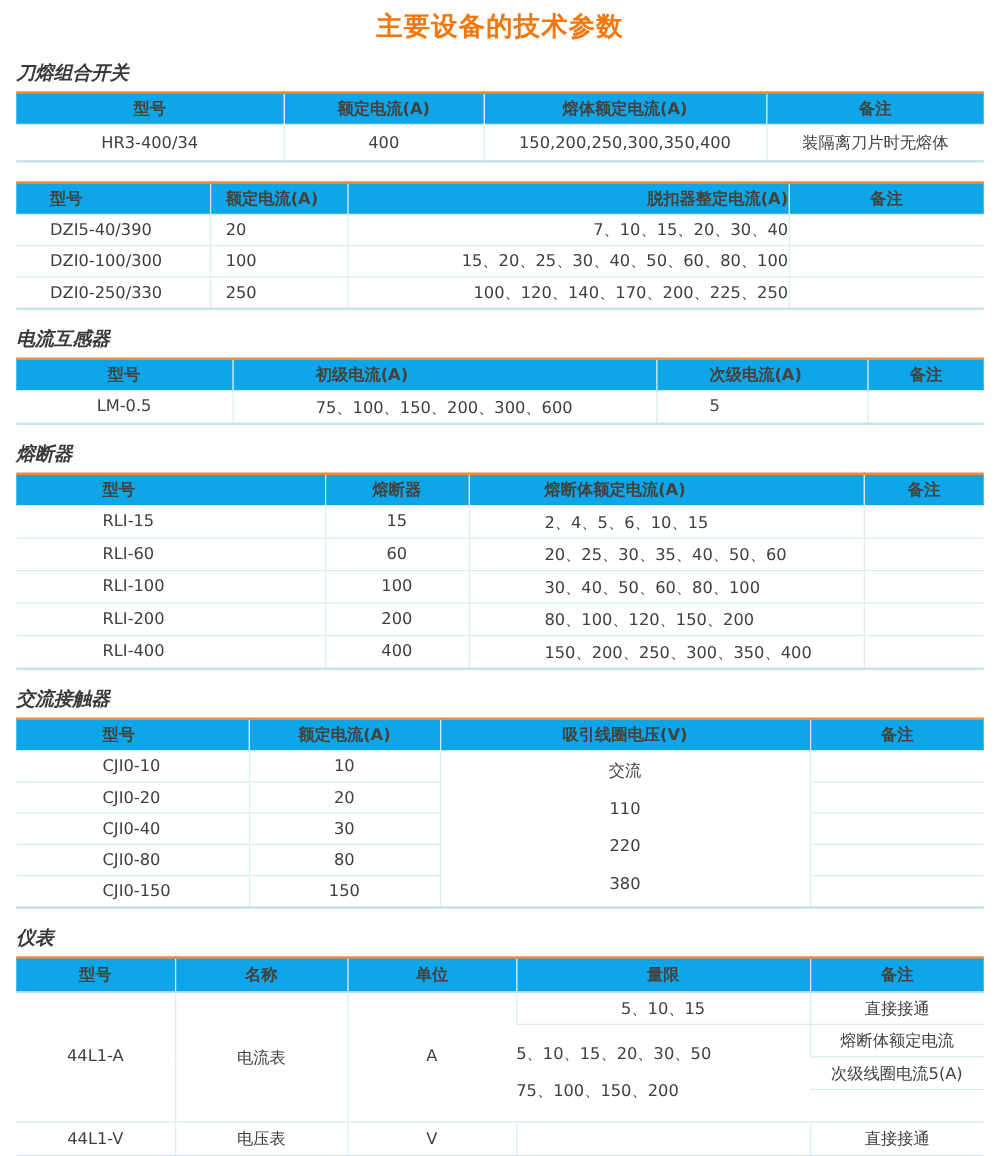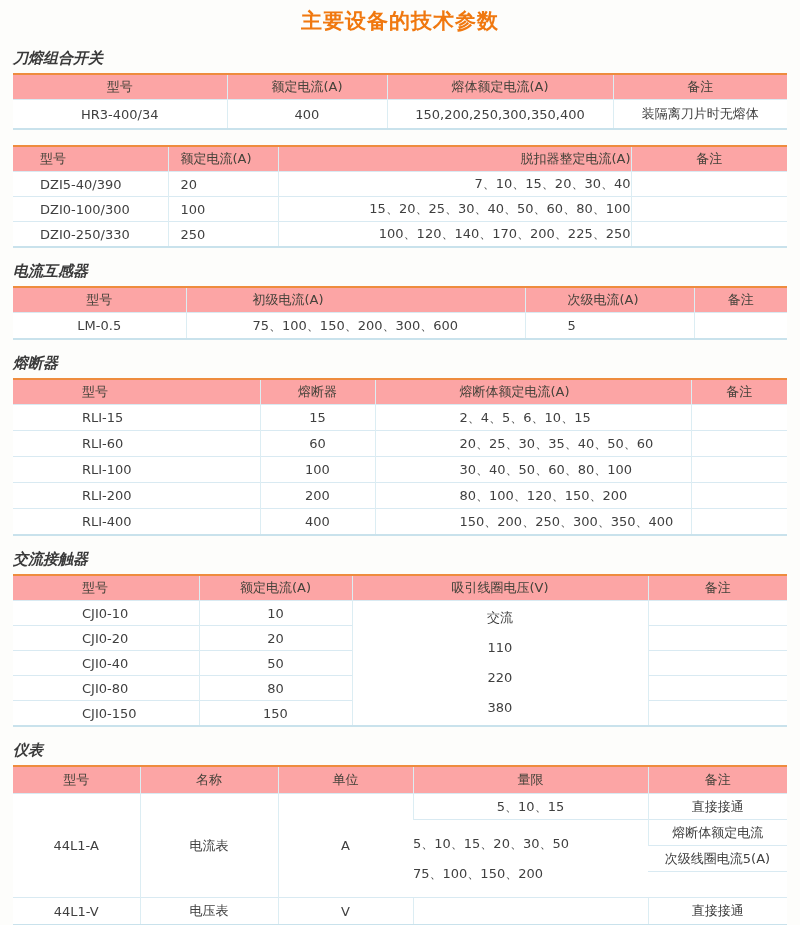--- a/index.html
+++ b/index.html
@@ -19,42 +19,42 @@
     font-size:15px;font-weight:bold;color:#3a3a3a;
     line-height:16px;margin:0 0 7px 0;font-style:italic;
   }
   table.t{
     width:774px;border-collapse:collapse;table-layout:fixed;
     border-top:2px solid #ee8c3e;
     border-bottom:2px solid #c9e2ec;
     font-size:13px;color:#3f3f3f;
   }
   .t th{
-    background:#fca5a5;font-weight:normal;color:#44423a;
+    background:#0ea5e9;font-weight:bold;color:#44423a;
     height:24px;text-align:center;padding:0;font-size:13px;
   }
   .t td{
     height:25px;text-align:center;padding:0;
     border-top:1px solid #d9eaf2;background:#ffffff;
     overflow:hidden;white-space:nowrap;
   }
   .t th + th, .t td + td{border-left:1px solid #dcedf3;}
   
   .t1 td{height:28px;}
   
   .t2 th:nth-child(1),.t2 td:nth-child(1){text-align:left;padding-left:27px;}
   .t2 th:nth-child(2),.t2 td:nth-child(2){text-align:left;padding-left:12px;}
   .t2 th:nth-child(3),.t2 td:nth-child(3){text-align:right;padding-left:62px;}
   .t2 td{height:24px;}
   
   .t3 th:nth-child(2),.t3 td:nth-child(2){text-align:left;padding-left:66px;}
   .t3 th:nth-child(3),.t3 td:nth-child(3){text-align:left;padding-left:42px;}
   
   .t4 th:nth-child(1),.t4 td:nth-child(1){text-align:left;padding-left:69px;}
-  .t4 th:nth-child(3),.t4 td:nth-child(3){text-align:left;padding-left:84px;margin-left:30px;}
+  .t4 th:nth-child(3),.t4 td:nth-child(3){text-align:left;padding-left:60px;margin-left:30px;}
   
   .t5 th:nth-child(1),.t5 td:nth-child(1){text-align:left;padding-left:69px;}
   .t5 td{height:24px;}
   .coil-cell{vertical-align:middle;margin-left:44px;}
   .coil-line{line-height:30px;text-align:center;}
   
   .t6 th{height:26px;}
   .t6 td{height:25px;}
   .t6 td.lastrow{height:26px;}
   .range-line{line-height:30px;text-align:left;}
@@ -230,21 +230,21 @@
       </td>
       <td></td>
     </tr>
     <tr>
       <td>CJI0-20</td>
       <td>20</td>
       <td></td>
     </tr>
     <tr>
       <td>CJI0-40</td>
-      <td>50</td>
+      <td>30</td>
       <td></td>
     </tr>
     <tr>
       <td>CJI0-80</td>
       <td>80</td>
       <td></td>
     </tr>
     <tr>
       <td>CJI0-150</td>
       <td>150</td>

